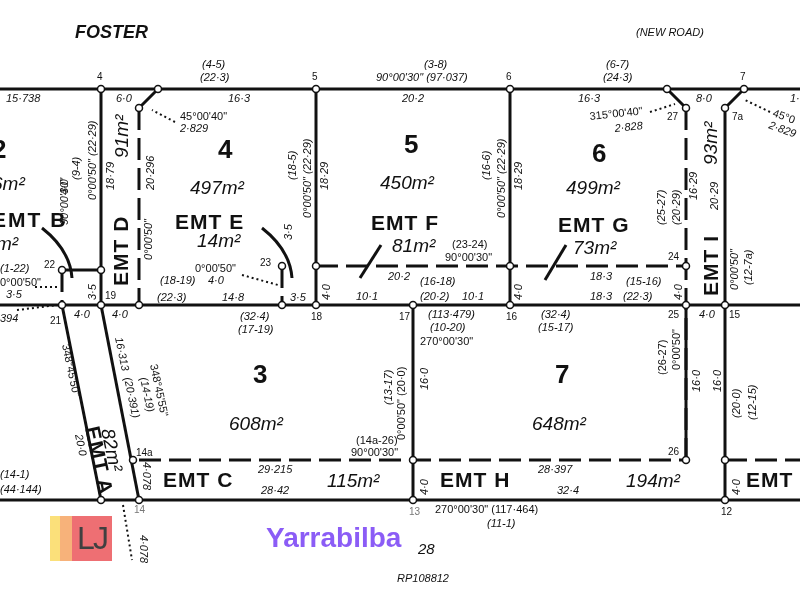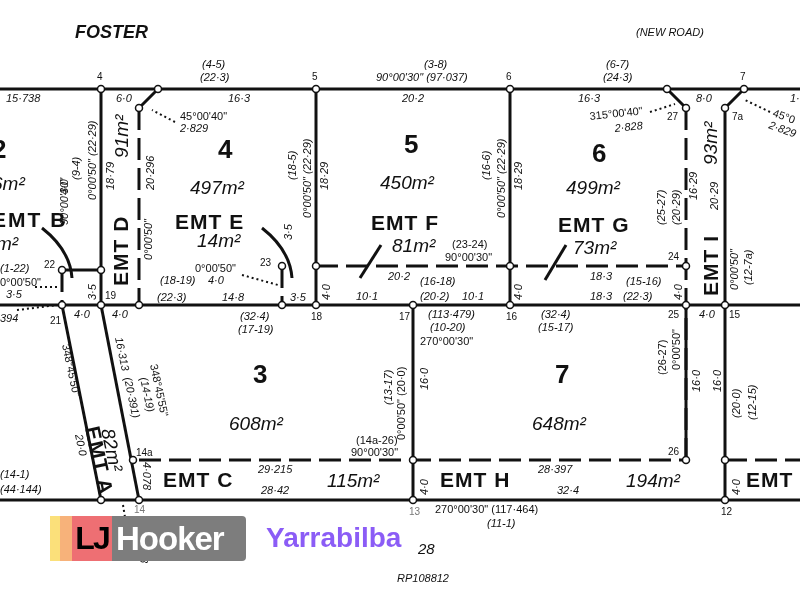--- a/index.html
+++ b/index.html
@@ -14,21 +14,21 @@
   .dim { font-size:11px; font-style:italic; }
   .ang { font-size:11px; }
   .lotno { font-size:26px; font-weight:bold; }
   .area { font-size:19px; font-style:italic; }
   .emt { font-size:21px; font-weight:bold; letter-spacing:1px; }
   .ptn { font-size:10px; }
   .hdr { font-size:18px; font-weight:bold; font-style:italic; }
   .logo { position:absolute; left:50px; top:516px; height:45px; width:196px; display:flex; border-radius:0 4px 4px 0; overflow:hidden; }
   .logo .b1 { width:10px; background:#fbe07a; }
   .logo .b2 { width:12px; background:#f7b27a; }
-  .logo .b3 { width:40px; background:#ee6f73; color:#000000; font-size:32px; font-weight:bold; display:flex; align-items:center; justify-content:center; letter-spacing:-2px; }
+  .logo .b3 { width:40px; background:#ee6f73; color:#404040; font-size:32px; font-weight:normal; display:flex; align-items:center; justify-content:center; letter-spacing:-2px; }
   .logo .b4 { flex:1; background:#7d7d7d; color:#fff; font-size:33px; font-weight:bold; display:flex; align-items:center; padding-left:4px; letter-spacing:-1px; }
   .office { position:absolute; left:266px; top:522px; color:#8b5cf6; font-size:28px; font-weight:bold; }
 </style>
 </head>
 <body>
 
 <svg width="800" height="600" viewBox="0 0 800 600">
 
   <text class="t hdr" x="75" y="38">FOSTER</text>
   <text class="t ang it" x="636" y="36">(NEW ROAD)</text>
@@ -299,15 +299,14 @@
   </g>
 
   <text class="t it" x="418" y="554" style="font-size:15px">28</text>
   <text class="t it" x="397" y="582" style="font-size:11px">RP108812</text>
 </svg>
 
 <div class="logo">
   <div class="b1"></div>
   <div class="b2"></div>
   <div class="b3">LJ</div>
-  <div class="b4">Hooker</div>
 </div>
 <div class="office">Yarrabilba</div>
 
 </body></html>

